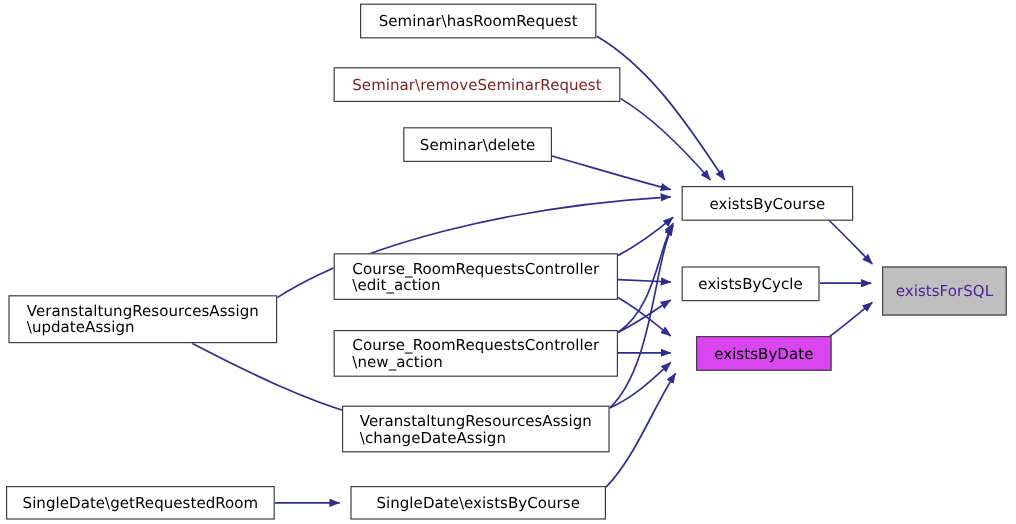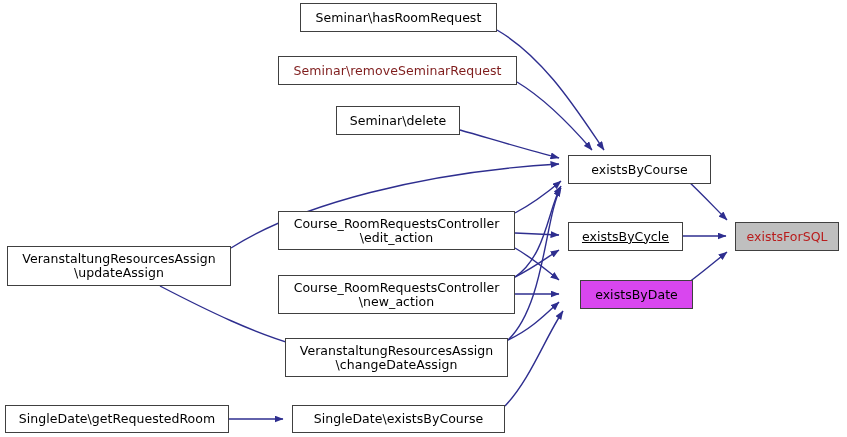--- a/index.html
+++ b/index.html
@@ -25,21 +25,20 @@
   }
   .node {
     position: absolute;
     box-sizing: border-box;
     border: 1px solid #404040;
     background: #ffffff;
     color: #000000;
     display: flex;
     align-items: center;
     justify-content: center;
-    text-align: center;
     line-height: 1.12;
     font-size: 12.5px;
     white-space: pre-line;
     letter-spacing: 0.05px;
   }
   .node.highlight {
     background: #bfbfbf;
   }
 </style>
 </head>
@@ -75,22 +74,22 @@
       </g>
   </svg>
 
   <div id="nodes">
       <div class="node" style="left: 300px; top: 3px; width: 197px; height: 29px; border-color: rgb(64, 64, 64); color: rgb(0, 0, 0); background: rgb(255, 255, 255);">Seminar\hasRoomRequest</div>
       <div class="node" style="left: 278px; top: 56px; width: 239px; height: 29px; border-color: rgb(64, 64, 64); color: #7f1d1d; background: rgb(255, 255, 255);">Seminar\removeSeminarRequest</div>
       <div class="node" style="left: 336px; top: 106px; width: 124px; height: 29px; border-color: rgb(64, 64, 64); color: rgb(0, 0, 0); background: rgb(255, 255, 255);">Seminar\delete</div>
       <div class="node" style="left: 568px; top: 155px; width: 143px; height: 29px; border-color: rgb(64, 64, 64); color: rgb(0, 0, 0); background: rgb(255, 255, 255);">existsByCourse</div>
       <div class="node" style="left: 278px; top: 211px; width: 237px; height: 39px; border-color: rgb(64, 64, 64); color: rgb(0, 0, 0); background: rgb(255, 255, 255);">Course_RoomRequestsController
 \edit_action</div>
-      <div class="node" style="left: 568px; top: 222px; width: 115px; height: 29px; border-color: rgb(64, 64, 64); color: rgb(0, 0, 0); background: rgb(255, 255, 255); text-decoration: underline;">existsByCycle</div>
-      <div class="node highlight" style="left: 735px; top: 222px; width: 104px; height: 29px; border-color: rgb(64, 64, 64); color: #b91c1c; background: rgb(191, 191, 191);">existsForSQL</div>
+      <div class="node" style="left: 568px; top: 222px; width: 115px; height: 29px; border-color: rgb(64, 64, 64); color: rgb(0, 0, 0); background: rgb(255, 255, 255);">existsByCycle</div>
+      <div class="node highlight" style="left: 735px; top: 222px; width: 104px; height: 41px; border-color: rgb(64, 64, 64); color: #4c1d95; background: rgb(191, 191, 191);">existsForSQL</div>
       <div class="node" style="left: 7px; top: 246px; width: 224px; height: 40px; border-color: rgb(64, 64, 64); color: rgb(0, 0, 0); background: rgb(255, 255, 255);">VeranstaltungResourcesAssign
 \updateAssign</div>
       <div class="node" style="left: 278px; top: 275px; width: 237px; height: 39px; border-color: rgb(64, 64, 64); color: rgb(0, 0, 0); background: rgb(255, 255, 255);">Course_RoomRequestsController
 \new_action</div>
       <div class="node" style="left: 580px; top: 280px; width: 113px; height: 29px; border-color: rgb(64, 64, 64); color: rgb(0, 0, 0); background: #d946ef;">existsByDate</div>
       <div class="node" style="left: 285px; top: 338px; width: 223px; height: 39px; border-color: rgb(64, 64, 64); color: rgb(0, 0, 0); background: rgb(255, 255, 255);">VeranstaltungResourcesAssign
 \changeDateAssign</div>
       <div class="node" style="left: 5px; top: 405px; width: 224px; height: 28px; border-color: rgb(64, 64, 64); color: rgb(0, 0, 0); background: rgb(255, 255, 255);">SingleDate\getRequestedRoom</div>
       <div class="node" style="left: 292px; top: 405px; width: 213px; height: 28px; border-color: rgb(64, 64, 64); color: rgb(0, 0, 0); background: rgb(255, 255, 255);">SingleDate\existsByCourse</div>
     </div>

